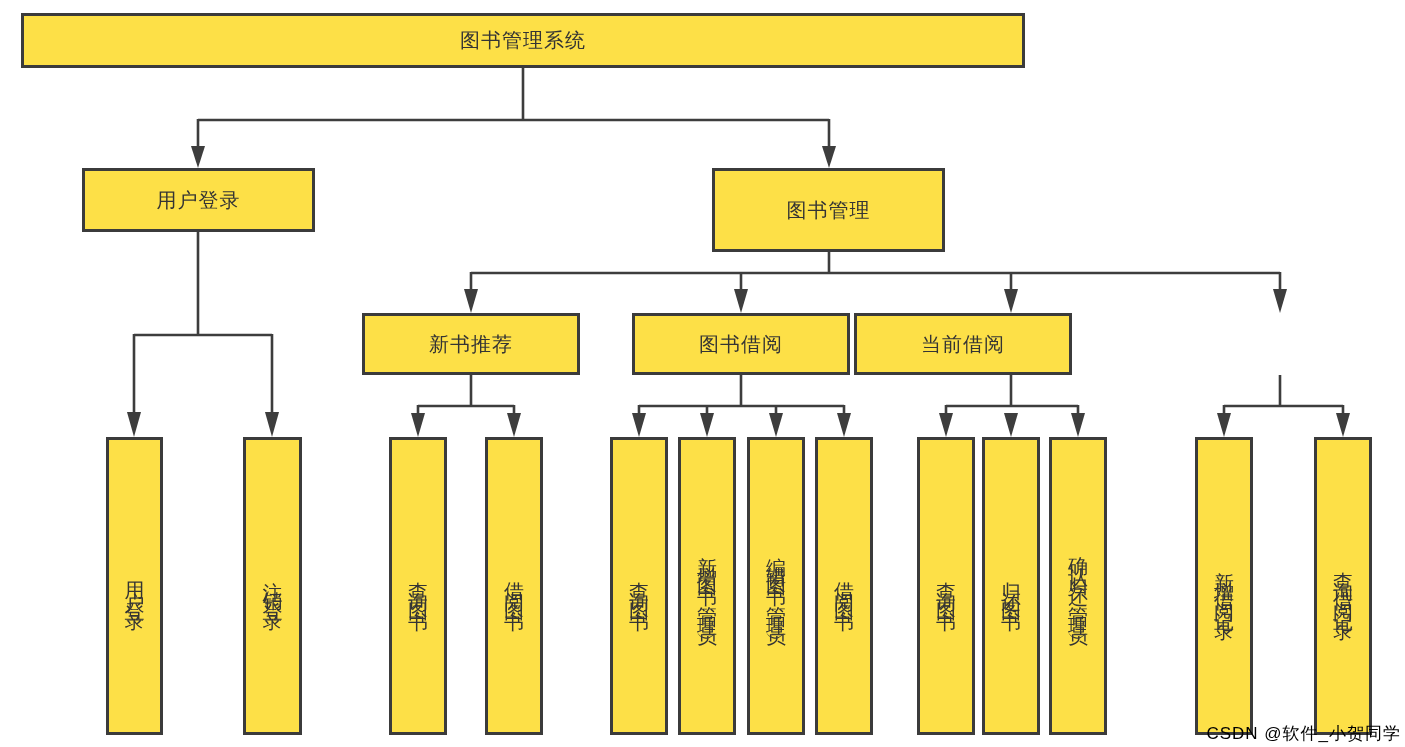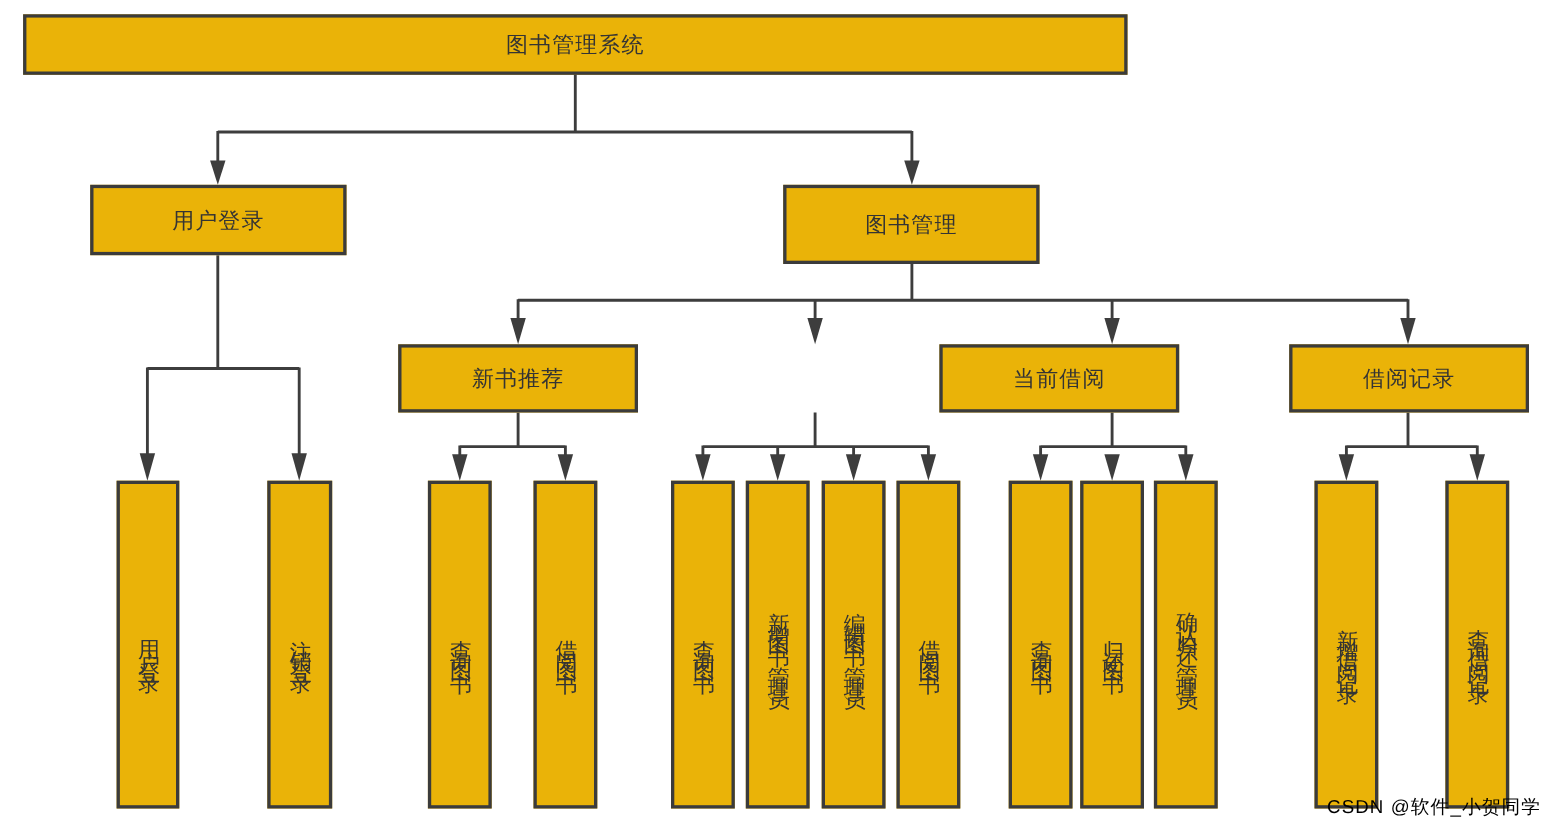--- a/index.html
+++ b/index.html
@@ -26,32 +26,32 @@
     fill: none;
   }
   svg.connectors polygon {
     fill: #3d3d3d;
     stroke: none;
   }
   .node {
     position: absolute;
     box-sizing: border-box;
     border: 3px solid #3b3b3b;
-    background: #eab308;
+    background: #fde047;
     display: flex;
     align-items: center;
     justify-content: center;
     color: #343434;
     font-size: 20px;
     letter-spacing: 1px;
   }
   .node.root   { left: 21px;  top: 13px;  width: 1004px; height: 55px; }
 
   .node.lv2-a  { left: 82px;  top: 168px; width: 233px;  height: 64px; }
-  .node.lv2-b  { left: 712px; top: 168px; width: 233px;  height: 72px; }
+  .node.lv2-b  { left: 712px; top: 168px; width: 233px;  height: 84px; }
 
   .node.lv3    { top: 313px; height: 62px; width: 218px; font-family: Liberation Serif, serif; }
   .node.lv3-a  { left: 362px;  }
   .node.lv3-b  { left: 632px;  }
   .node.lv3-c  { left: 854px;  }
   .node.lv3-d  { left: 1172px; }
 
   .node.leaf   { top: 437px; height: 298px; width: 58px; border-width: 3px; }
   .leaf span {
     writing-mode: vertical-rl;
@@ -148,26 +148,26 @@
   <div class="node lv2-a">
     <span>用户登录</span>
   </div>
   <div class="node lv2-b">
     <span>图书管理</span>
   </div>
 
   <div class="node lv3 lv3-a">
     <span>新书推荐</span>
   </div>
+  <div class="node lv3 lv3-b">
+    <span>图书借阅</span>
+  </div>
   <div class="node lv3 lv3-c">
     <span>当前借阅</span>
   </div>
-  <div class="node lv3 lv3-d">
-    <span>借阅记录</span>
-  </div>
 
   <div class="node leaf u1">
     <span>用户登录</span>
   </div>
   <div class="node leaf u2">
     <span>注销登录</span>
   </div>
 
   <div class="node leaf n1">
     <span>查询图书</span>

